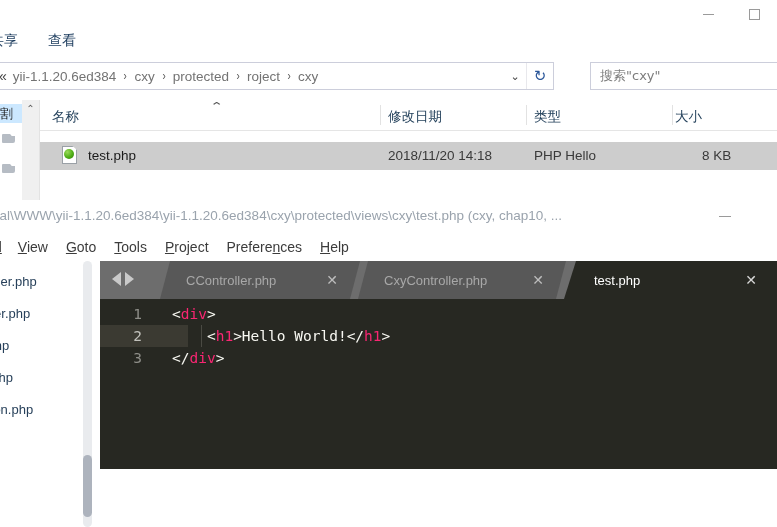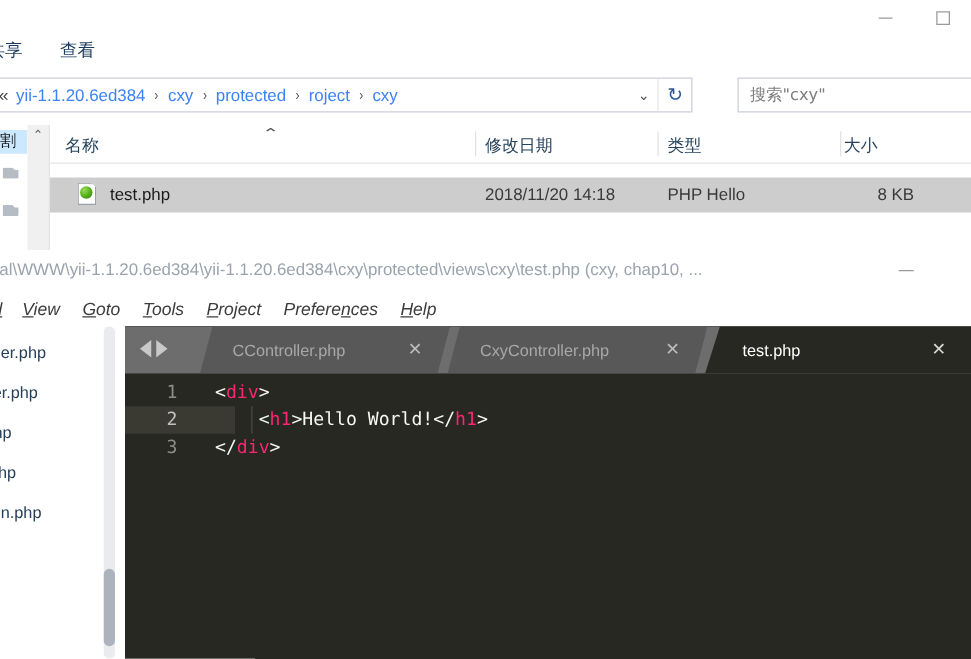--- a/index.html
+++ b/index.html
@@ -98,21 +98,21 @@
     overflow: hidden;
     white-space: nowrap;
   }
   .crumb-prev {
     font-size: 14px;
     color: #444;
     margin: 0 4px 0 2px;
   }
   .crumb {
     font-size: 13.5px;
-    color: #3b82f6;
+    color: #737373;
     padding: 1px 2px;
     font-family: "Liberation Sans", sans-serif;
     text-align: center;
   }
   .crumb-sep {
     font-size: 12px;
     color: #555;
     margin: 0 5px;
     transform: scaleX(0.8);
   }
@@ -306,21 +306,20 @@
     background: #9a9a9a;
   }
 
   .st-menubar {
     position: absolute;
     left: 0; top: 33px;
     width: 755px; height: 28px;
     background: #ffffff;
     display: flex;
     align-items: center;
-    font-style: italic;
   }
   .st-menu {
     font-size: 14px;
     color: #3c3c3c;
     margin-right: 18px;
     white-space: nowrap;
     font-family: "Liberation Sans", sans-serif;
   }
   .st-menu:first-child { margin-left: -6px; margin-right: 16px; }
   .st-menu u { text-decoration: underline; }
@@ -354,22 +353,22 @@
     top: 194px;
     width: 9px; height: 62px;
     background: #adb3bd;
     border-radius: 5px;
   }
 
   
   .st-pane {
     position: absolute;
     left: 100px; top: 61px;
-    width: 677px; height: 266px;
-    background: #000000;
+    width: 677px; height: 208px;
+    background: #f97316;
     overflow: hidden;
   }
   .tabbar {
     position: absolute;
     left: 0; top: 0;
     width: 677px; height: 38px;
     background: #6d6d6d;
   }
   .tab-arrows {
     position: absolute;

